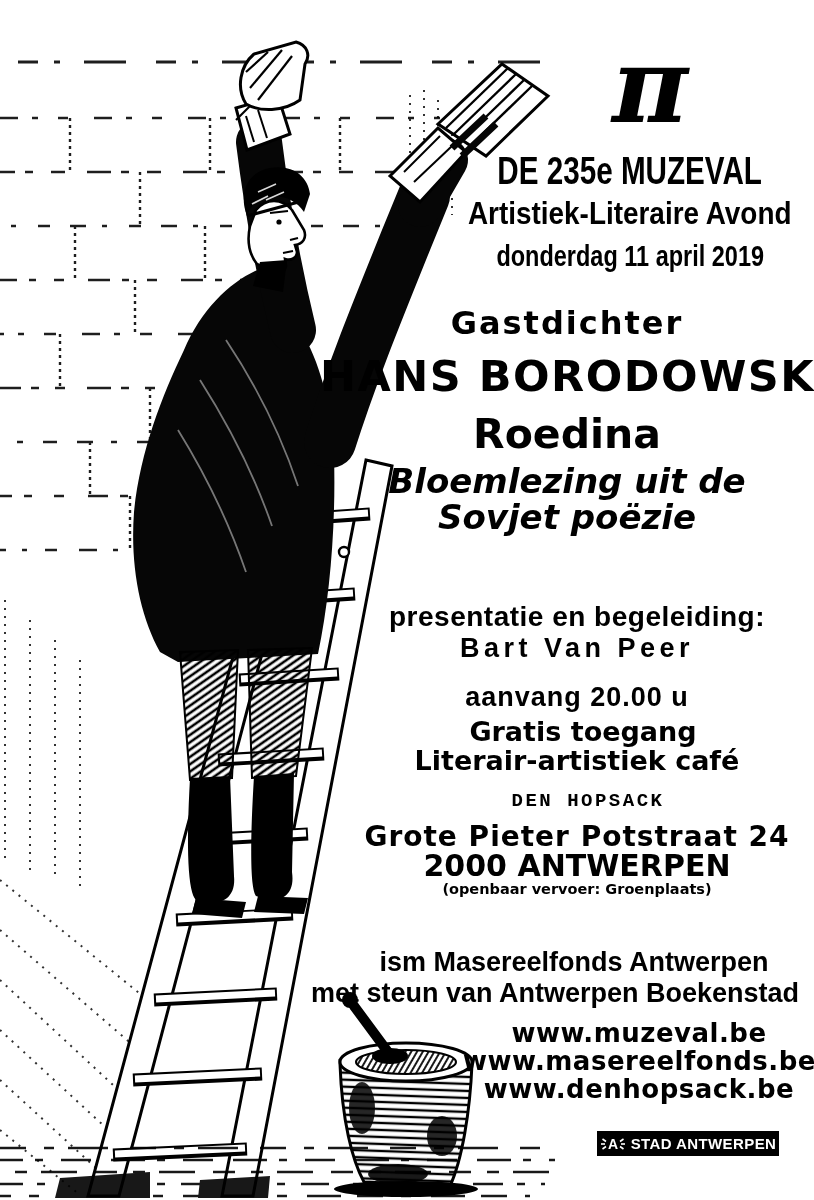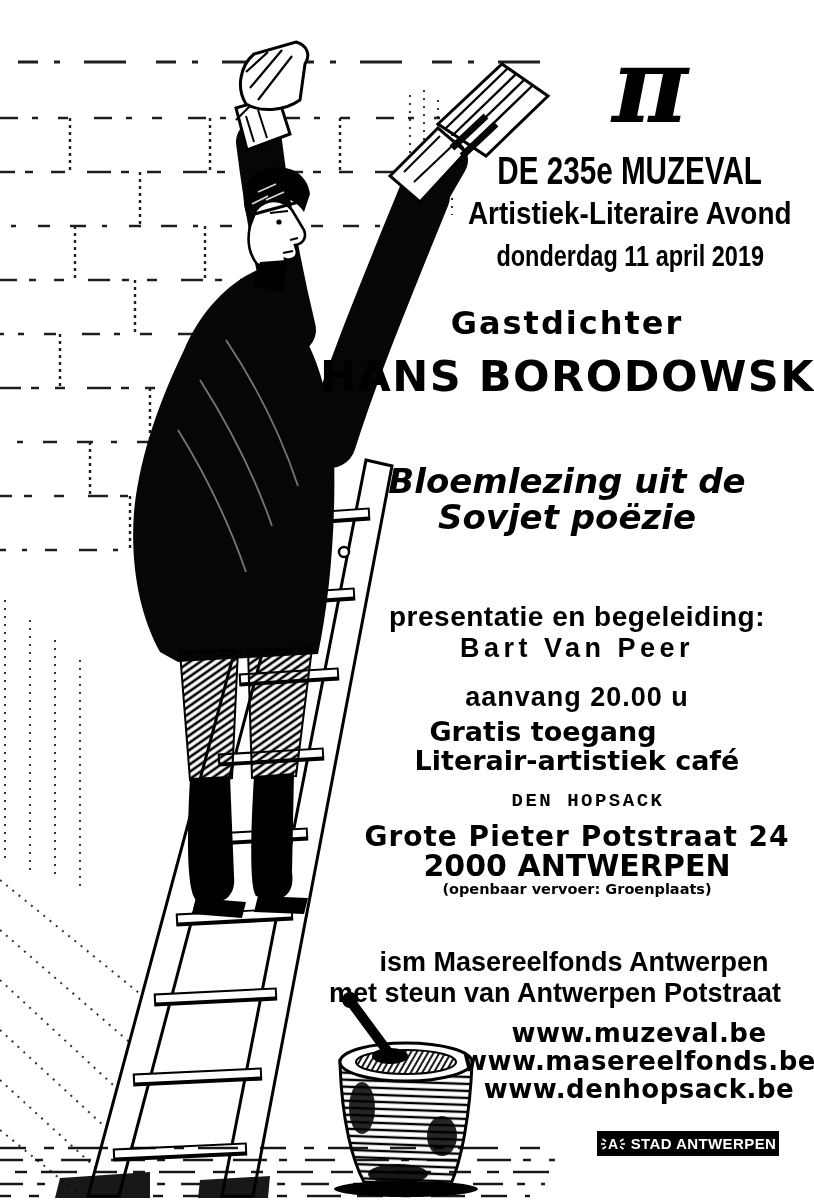--- a/index.html
+++ b/index.html
@@ -22,21 +22,21 @@
   .g-name{left:320px;top:352px;width:494px;font-size:43px;letter-spacing:1.5px;}
   .g-prog{left:320px;top:412px;width:494px;font-size:41px;}
   .g-sub1{left:320px;top:462px;width:494px;font-size:34px;font-style:italic;text-align:center;}
   .g-sub2{left:320px;top:498px;width:494px;font-size:34px;font-style:italic;}
   .pauze{left:340px;top:554px;width:474px;font-size:31px;}
   .pauze .prefix{display:inline-block;transform:scaleX(.8);margin:0 -19px;font-family:"Liberation Sans",sans-serif;}
   .pauze .highlight{letter-spacing:8px;margin-right:-8px;}
   .pres{left:340px;top:601px;width:474px;font-size:28px;letter-spacing:.5px;}
   .bart{left:340px;top:633px;width:474px;font-size:27px;letter-spacing:4.5px;}
   .aanvang{left:340px;top:682px;width:474px;font-size:27px;letter-spacing:1px;}
-  .gratis{left:340px;top:717px;width:406px;font-size:27px;}
+  .gratis{left:340px;top:717px;width:406px;font-size:27px;padding-left:40px;}
   .cafe{left:340px;top:746px;width:474px;font-size:27px;}
   .hopsack{left:351px;top:791px;width:474px;font-size:19px;letter-spacing:2.5px;font-family:Liberation Mono, monospace;}
   .street{left:340px;top:821px;width:474px;font-size:28px;letter-spacing:1px;}
   .city{left:340px;top:849px;width:474px;font-size:30px;}
   .transit{left:340px;top:881px;width:474px;font-size:14.5px;}
   .part1{left:300px;top:947px;width:510px;font-size:27px;margin-left:19px;}
   .part2{left:300px;top:978px;width:510px;font-size:27px;}
   .web{left:463px;top:1019px;width:352px;font-size:26px;letter-spacing:.5px;line-height:28px;}
   .web2{top:1047px;} .web3{top:1075px;}
   .badge{
@@ -234,36 +234,37 @@
   </svg>
 
   <div class="line pi-box serifpi">π</div>
 
   <div class="line h-title lib"><span class="cx cx78">DE 235e MUZEVAL</span></div>
   <div class="line h-sub lib"><span class="cx cx90">Artistiek-Literaire Avond</span></div>
   <div class="line h-date lib"><span class="cx cx81">donderdag 11 april 2019</span></div>
 
   <div class="line g-label">Gastdichter</div>
   <div class="line g-name">HANS BORODOWSKI</div>
+  <div class="line g-prog">Roedina</div>
   <div class="line g-sub1">Bloemlezing uit de</div>
   <div class="line g-sub2">Sovjet poëzie</div>
 
 
   <div class="line pres lib">presentatie en begeleiding:</div>
   <div class="line bart lib">Bart Van Peer</div>
   <div class="line aanvang lib">aanvang 20.00 u</div>
   <div class="line gratis">Gratis toegang</div>
   <div class="line cafe">Literair-artistiek café</div>
   <div class="line hopsack">DEN HOPSACK</div>
   <div class="line street">Grote Pieter Potstraat 24</div>
   <div class="line city">2000 ANTWERPEN</div>
   <div class="line transit">(openbaar vervoer: Groenplaats)</div>
 
   <div class="line part1 lib">ism Masereelfonds Antwerpen</div>
-  <div class="line part2 lib">met steun van Antwerpen Potstraat</div>
+  <div class="line part2 lib">met steun van Antwerpen Boekenstad</div>
 
   <div class="line web">www.muzeval.be</div>
   <div class="line web web2">www.masereelfonds.be</div>
   <div class="line web web3">www.denhopsack.be</div>
 
   <div class="badge">
     <svg width="26" height="18" viewBox="0 0 26 18">
       <g stroke="#fff" stroke-width="1.6">
         <line x1="1" y1="9" x2="5" y2="9"></line>
           <line x1="2.5" y1="4" x2="6" y2="6.5"></line>

